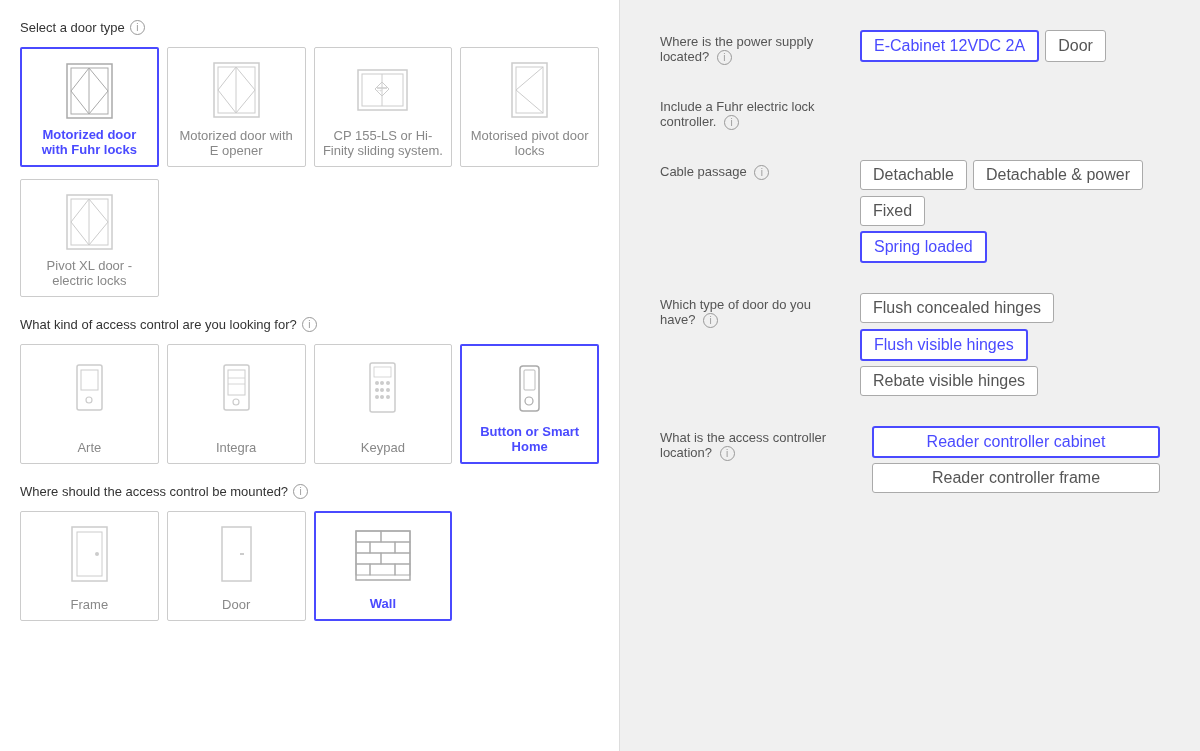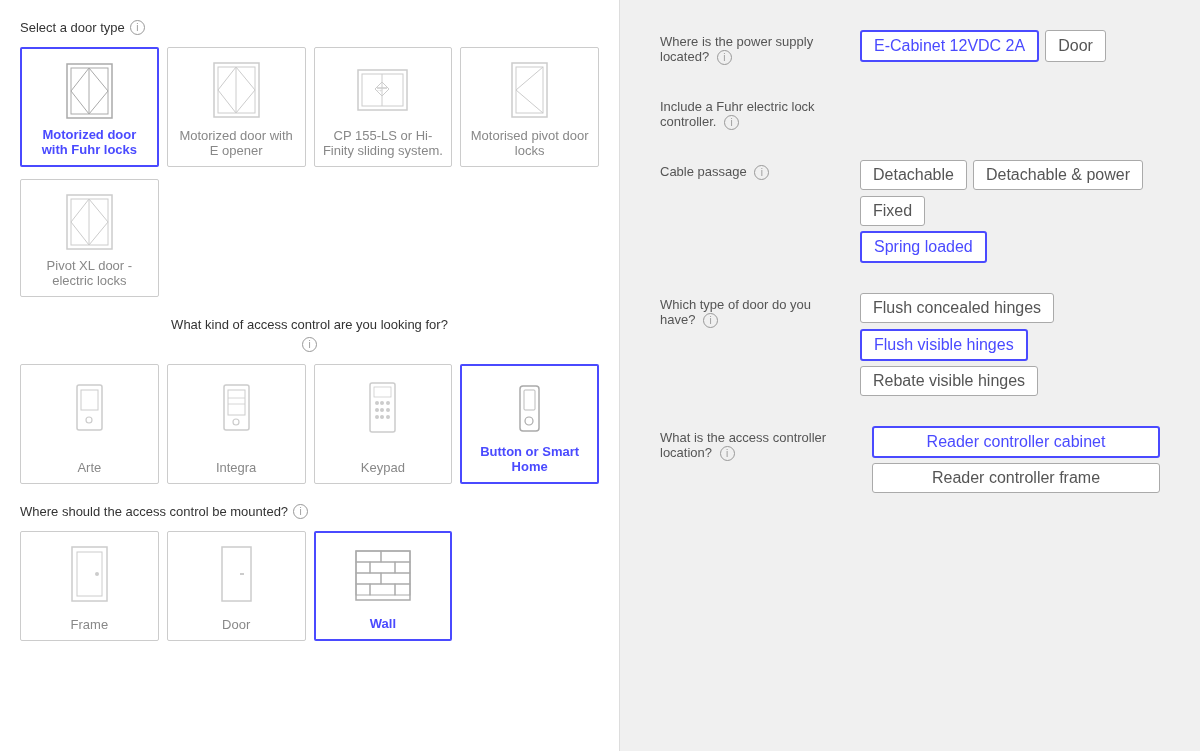--- a/index.html
+++ b/index.html
@@ -231,21 +231,21 @@
             <line x1="46" y1="30" x2="27" y2="53" stroke="#ccc" stroke-width="1"></line>
           </svg>
         </div>
         <div class="card-label">Pivot XL door - electric locks</div>
       </div>
 
       <div style="border: 1.5px solid transparent;"></div>
       <div style="border: 1.5px solid transparent;"></div>
     </div>
 
-    <div class="section-title" style="margin-top:4px;flex-direction:column;">
+    <div class="section-title" style="margin-top:4px;">
       <span>What kind of access control are you looking for?</span>
       <span class="info-icon">i</span>
     </div>
 
     <div class="access-grid">
 
       <div class="door-card">
         <div class="door-icon">
           <svg width="45" height="55" viewBox="0 0 45 55">
             <rect x="10" y="5" width="25" height="45" rx="2" fill="none" stroke="#ccc" stroke-width="1.5"></rect>

